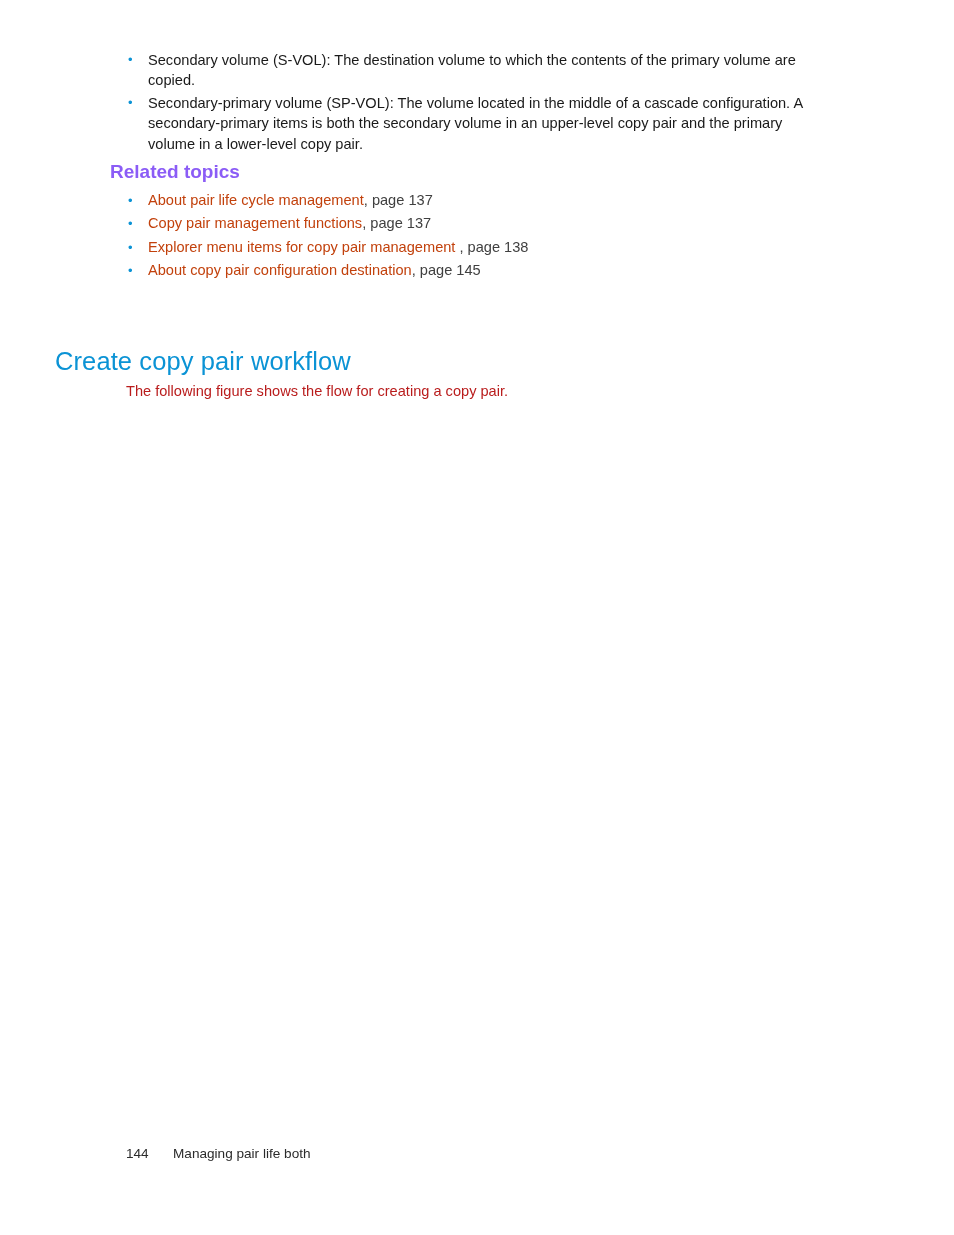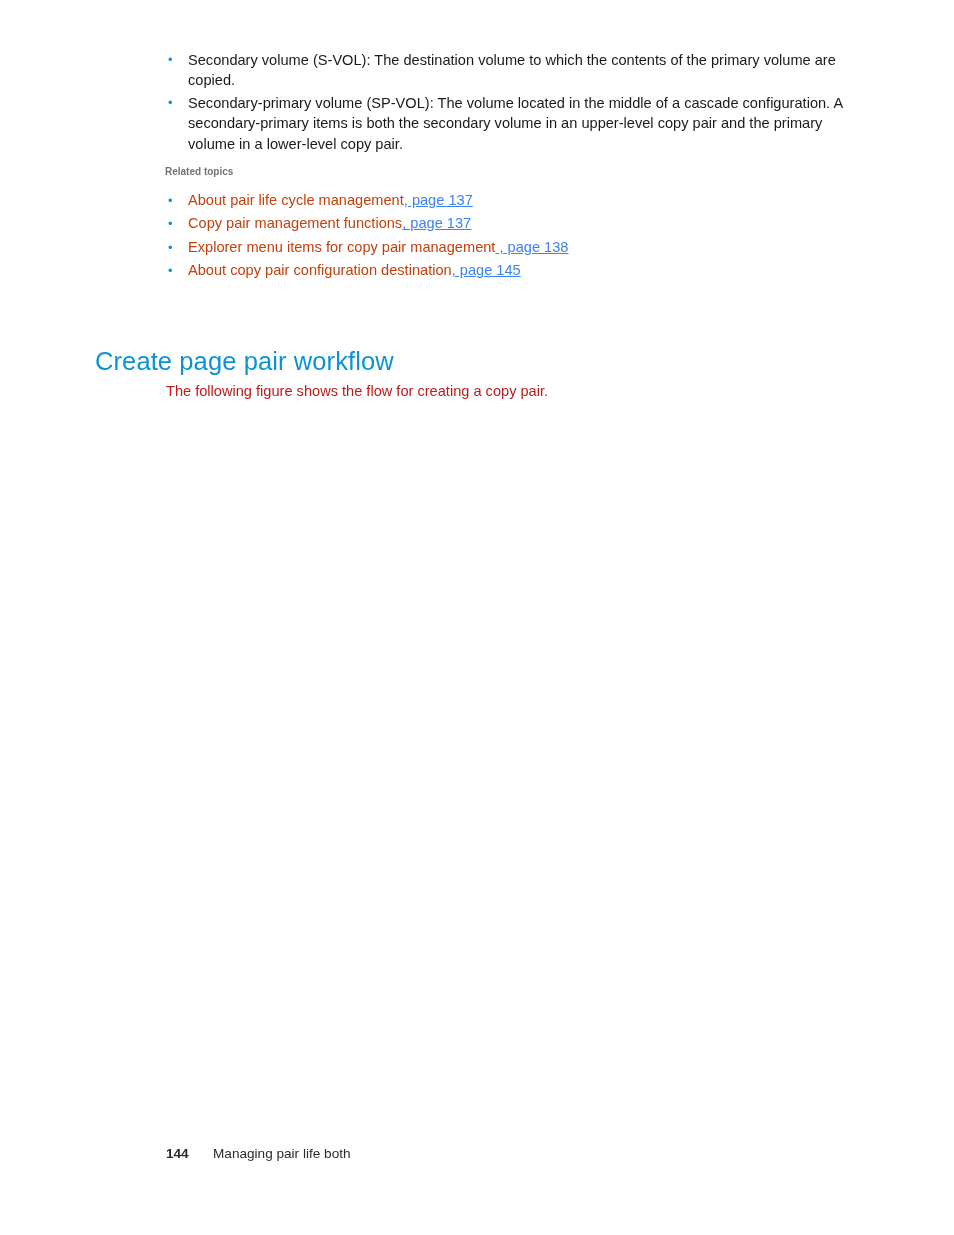--- a/index.html
+++ b/index.html
@@ -16,21 +16,20 @@
     -webkit-font-smoothing: antialiased;
   }
 
   .page {
     position: absolute;
     inset: 0;
     width: 887px;
     height: 1235px;
     background: #ffffff;
     overflow: hidden;
-    margin-left: 40px;
   }
 
   
   .bullet-list {
     list-style: none;
     margin: 0;
     padding: 0;
   }
   .bullet-item {
     position: relative;
@@ -56,48 +55,47 @@
     top: 50px;
     width: 690px;
   }
   .intro-bullets .bullet-item {
     margin-bottom: 2px;
   }
 
   
   .related-heading {
     position: absolute;
-    left: 125px;
+    left: 110px;
     top: 163px;
-    font-size: 10px;
+    font-size: 19px;
     font-weight: bold;
     line-height: 18px;
-    color: #737373;
+    color: #8b5cf6;
   }
   .related-list {
     position: absolute;
     left: 126px;
     top: 190px;
     width: 700px;
   }
   .related-list .bullet-item {
     height: 23.4px;
     line-height: 21px;
     white-space: nowrap;
   }
   .related-list .bullet-item::before {
     line-height: 21px;
   }
   .topic-link {
     color: #c2410c;
     text-decoration: none;
   }
   .topic-tail {
-    color: #3b82f6;
-    text-decoration: underline;
+    color: #404040;
   }
 
   
   .section-heading {
     position: absolute;
     left: 55px;
     top: 329px;
     font-size: 25.5px;
     font-weight: normal;
     line-height: 30px;
@@ -132,21 +130,20 @@
     left: 126px;
     top: 1145px;
     font-size: 13.6px;
     line-height: 18px;
     color: #2b2b2b;
     white-space: nowrap;
   }
   .footer .page-number {
     display: inline-block;
     min-width: 47px;
-    font-weight: bold;
   }
 </style>
 </head>
 <body>
 
 <div class="page">
 
   <ul class="bullet-list intro-bullets">
     <li class="bullet-item">Secondary volume (S-VOL): The destination volume to which the contents of the primary volume are copied.</li>
     <li class="bullet-item">Secondary-primary volume (SP-VOL): The volume located in the middle of a cascade configuration. A secondary-primary items is both the secondary volume in an upper-level copy pair and the primary volume in a lower-level copy pair.</li>
@@ -162,21 +159,21 @@
       <a class="topic-link" href="#">Copy pair management functions</a><span class="topic-tail">, page 137</span>
     </li>
     <li class="bullet-item">
       <a class="topic-link" href="#">Explorer menu items for copy pair management</a><span class="topic-tail"> , page 138</span>
     </li>
     <li class="bullet-item">
       <a class="topic-link" href="#">About copy pair configuration destination</a><span class="topic-tail">, page 145</span>
     </li>
   </ul>
 
-  <h1 class="section-heading">Create page pair workflow</h1>
+  <h1 class="section-heading">Create copy pair workflow</h1>
 
   <p class="section-body">The following figure shows the flow for creating a copy pair.</p>
 
   <div class="figure-area"></div>
 
   <div class="footer">
     <span class="page-number">144</span><span>Managing pair life both</span>
   </div>
 
 </div>

